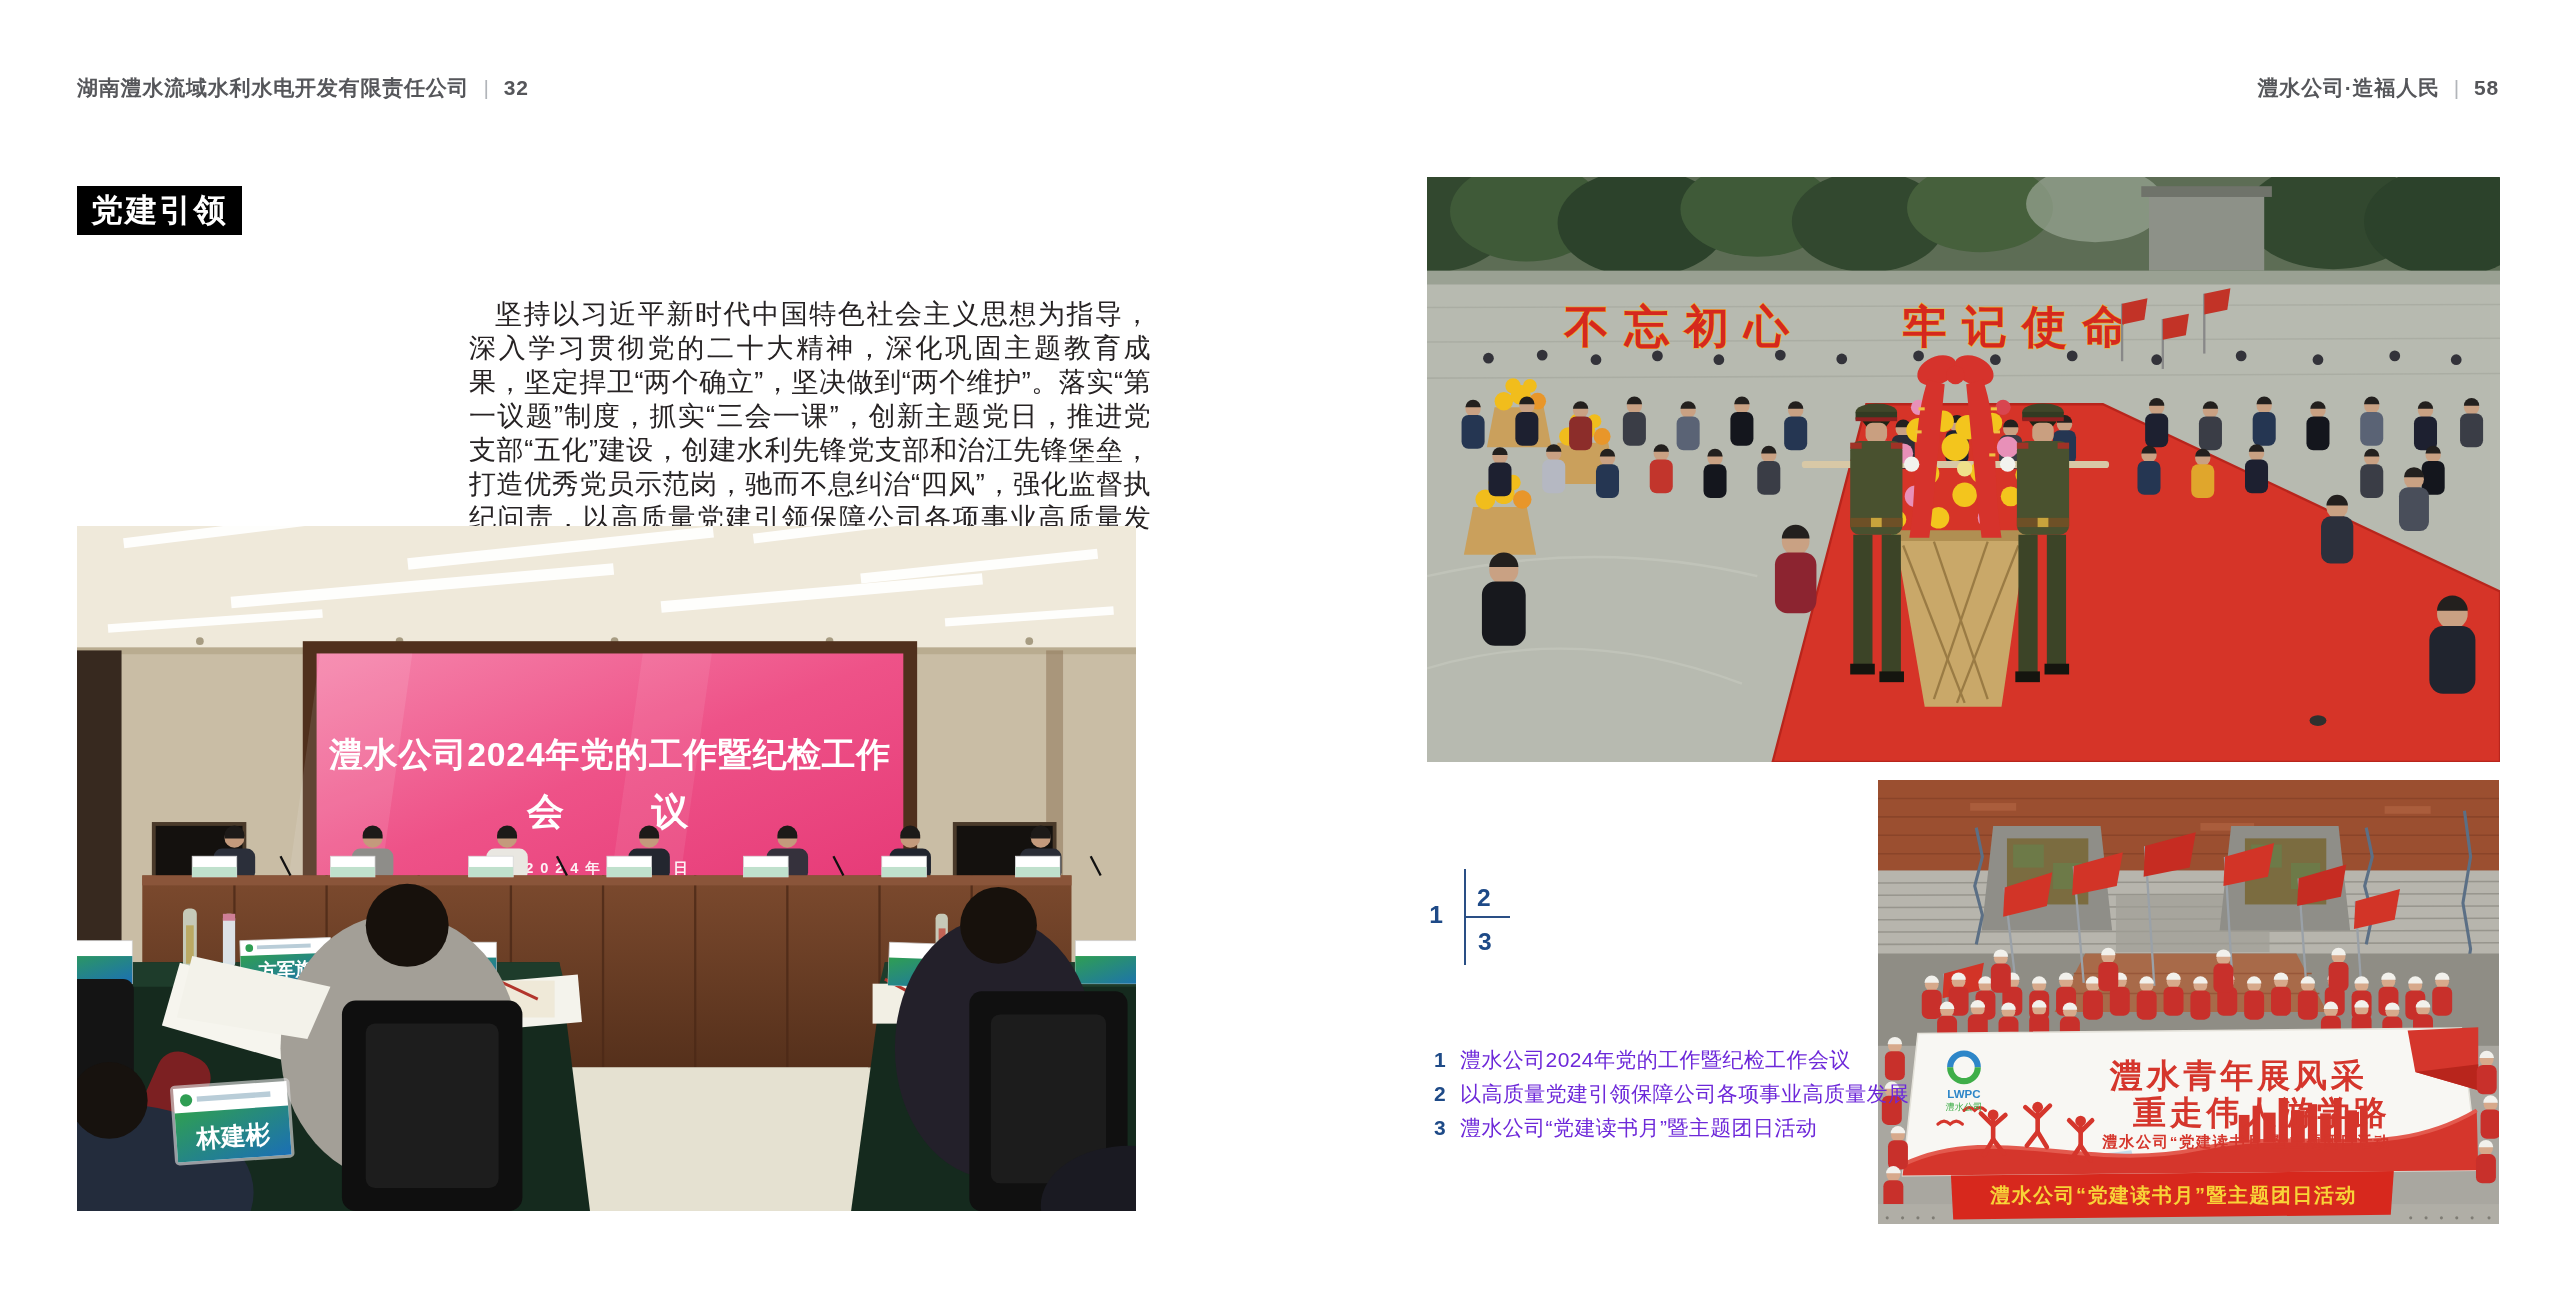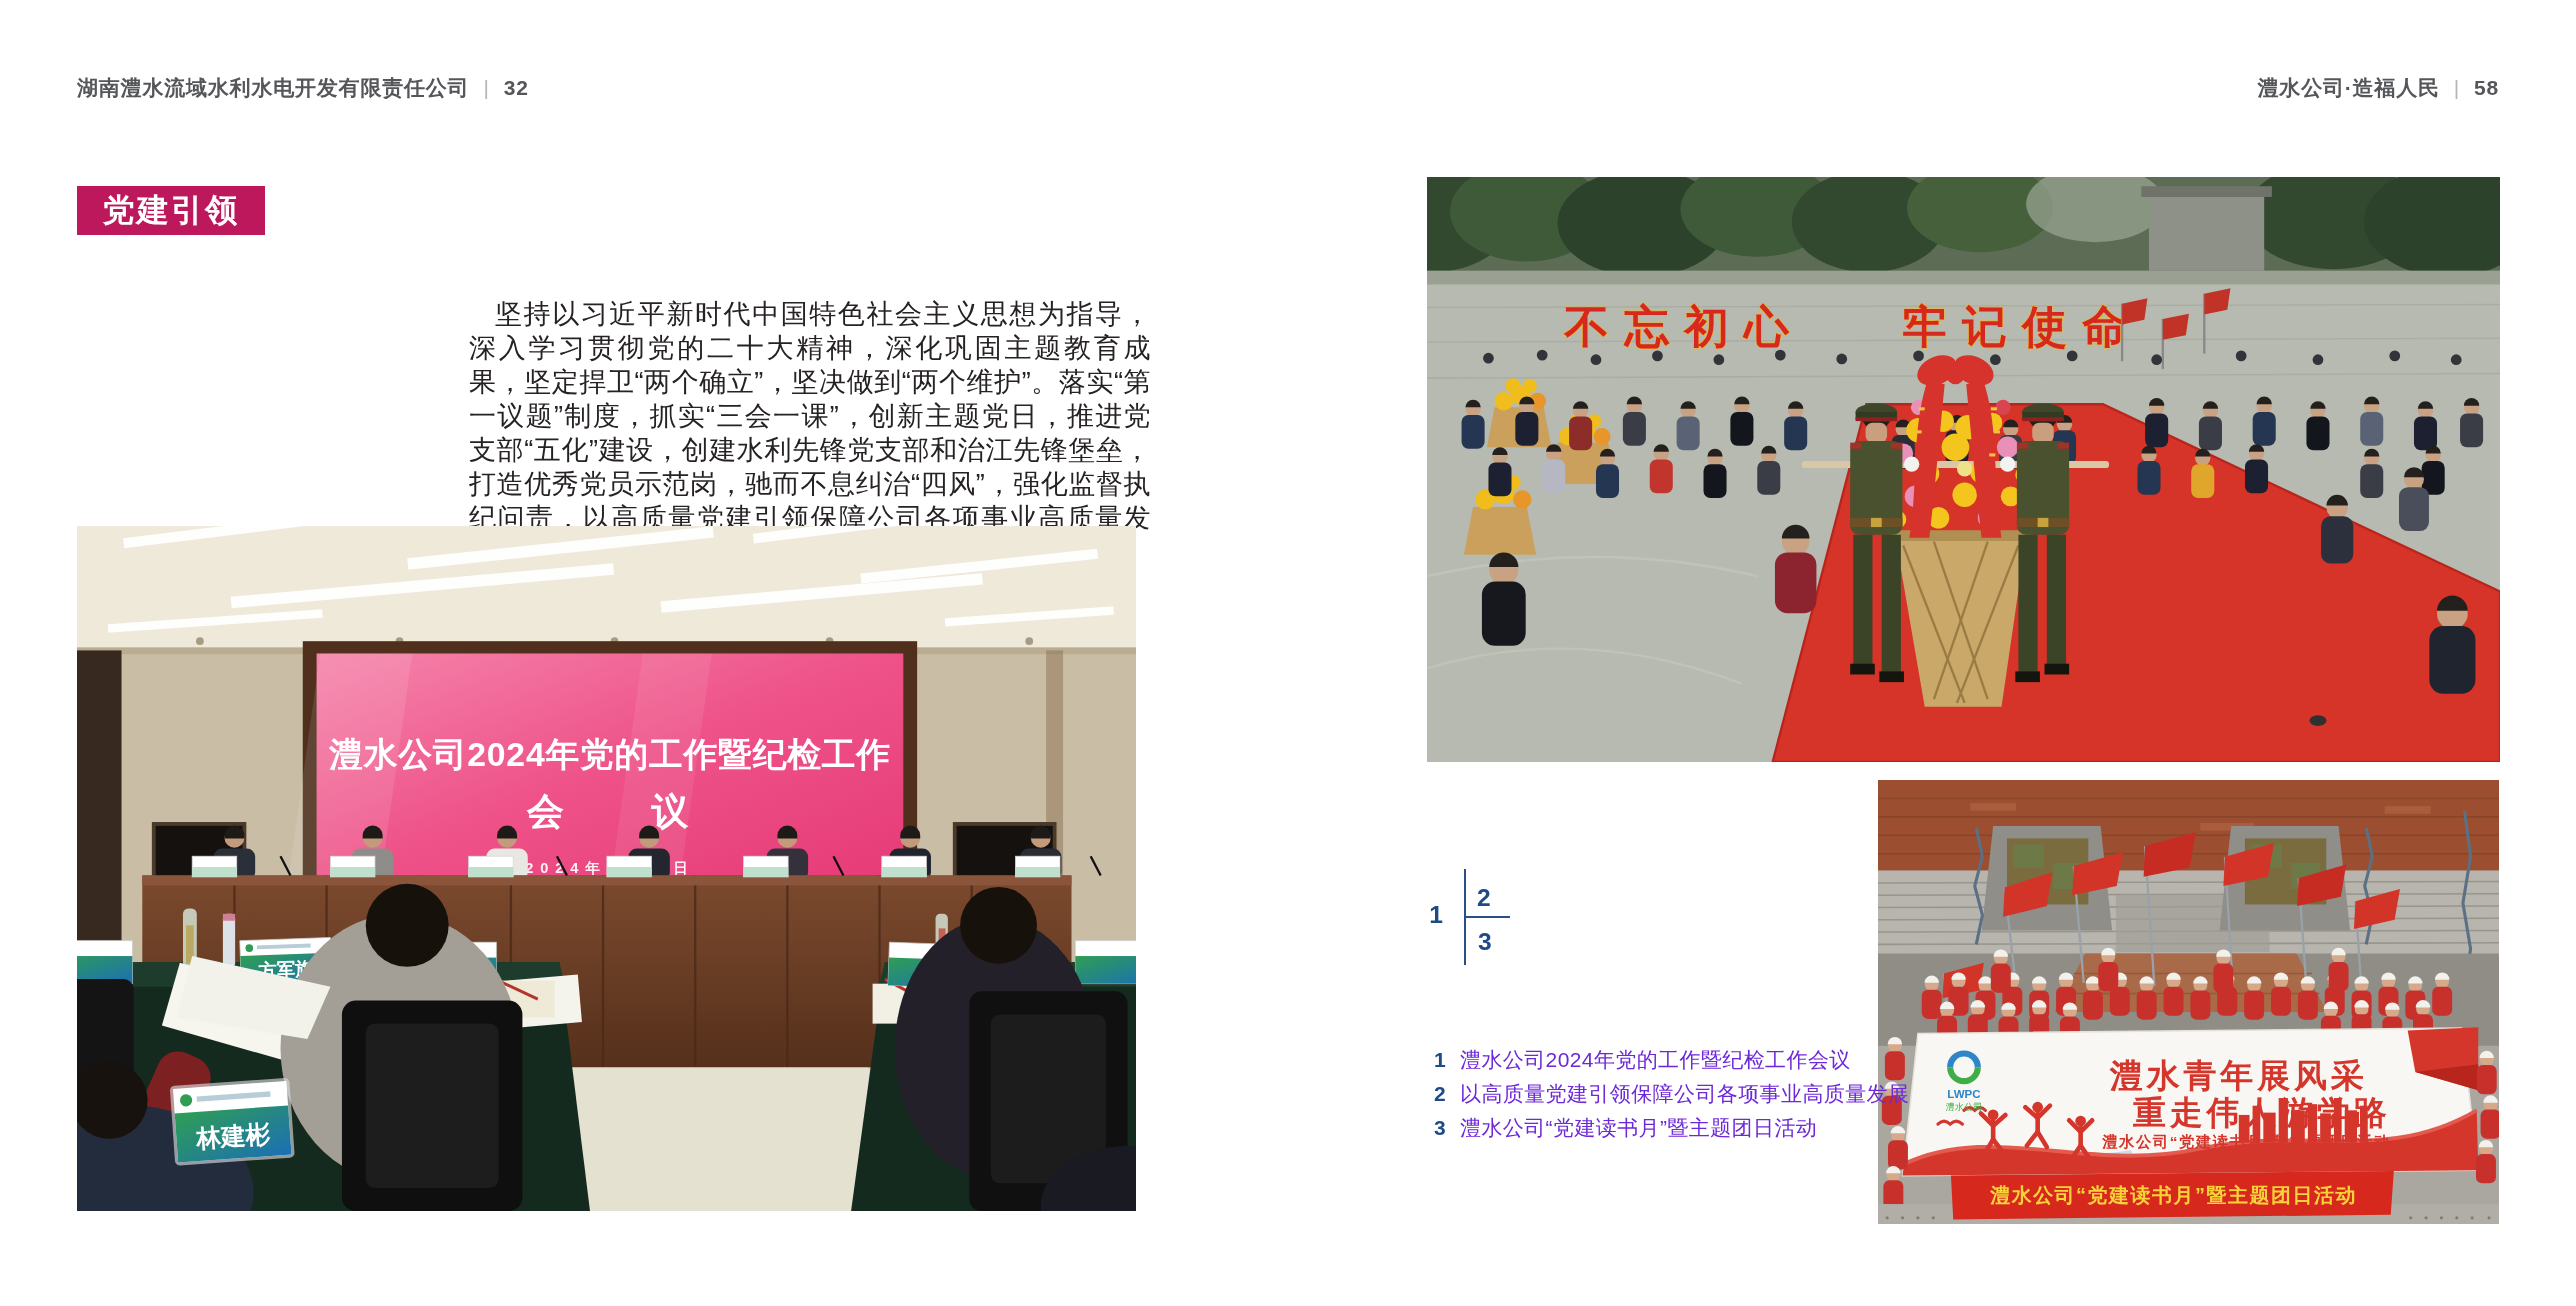--- a/index.html
+++ b/index.html
@@ -3,21 +3,21 @@
 <meta charset="utf-8">
 <style>
   html,body{margin:0;padding:0;background:#ffffff;}
   body{font-family:"Liberation Sans","DejaVu Sans",sans-serif;}
   .page{position:relative;width:2576px;height:1306px;background:#ffffff;overflow:hidden;border-radius:15px;}
   .hdr{position:absolute;top:74px;height:28px;line-height:28px;font-size:21px;font-weight:700;color:#55565a;letter-spacing:0.8px;white-space:nowrap;}
   .hdr-left{left:77px;}
   .hdr-right{right:77px;text-align:right;}
   .hdr .divider{color:#b2b5ba;font-weight:400;padding:0 14px;}
   .hdr .pageno{font-weight:700;color:#55565a;}
-  .section-title{position:absolute;left:77px;top:186px;width:188px;height:49px;background:#be185d;display:flex;align-items:center;justify-content:center;}
+  .section-title{position:absolute;left:77px;top:186px;width:165px;height:49px;background:#000000;display:flex;align-items:center;justify-content:center;}
   .section-title span{color:#ffffff;font-size:32px;font-weight:700;letter-spacing:2.3px;}
   .body-text{position:absolute;left:465px;top:293px;width:682px;margin:4px;font-size:27px;line-height:34px;font-weight:500;color:#262223;text-align:justify;text-align-last:left;text-indent:26px;letter-spacing:0.4px;}
   .photo{position:absolute;display:block;}
   .photo-meeting{left:77px;top:526px;width:1059px;height:685px;}
   .photo-square{left:1427px;top:177px;width:1073px;height:585px;}
   .photo-banner{left:1878px;top:780px;width:621px;height:444px;}
   .photo text{font-family:"Liberation Sans","DejaVu Sans",sans-serif;}
   .index-map{position:absolute;left:1420px;top:864px;width:107px;height:115px;}
   .index-map .vline{position:absolute;left:44px;top:4.6px;width:1.5px;height:96px;background:#2a4f85;}
   .index-map .hline{position:absolute;left:44px;top:52px;width:46px;height:1.5px;background:#2a4f85;}

